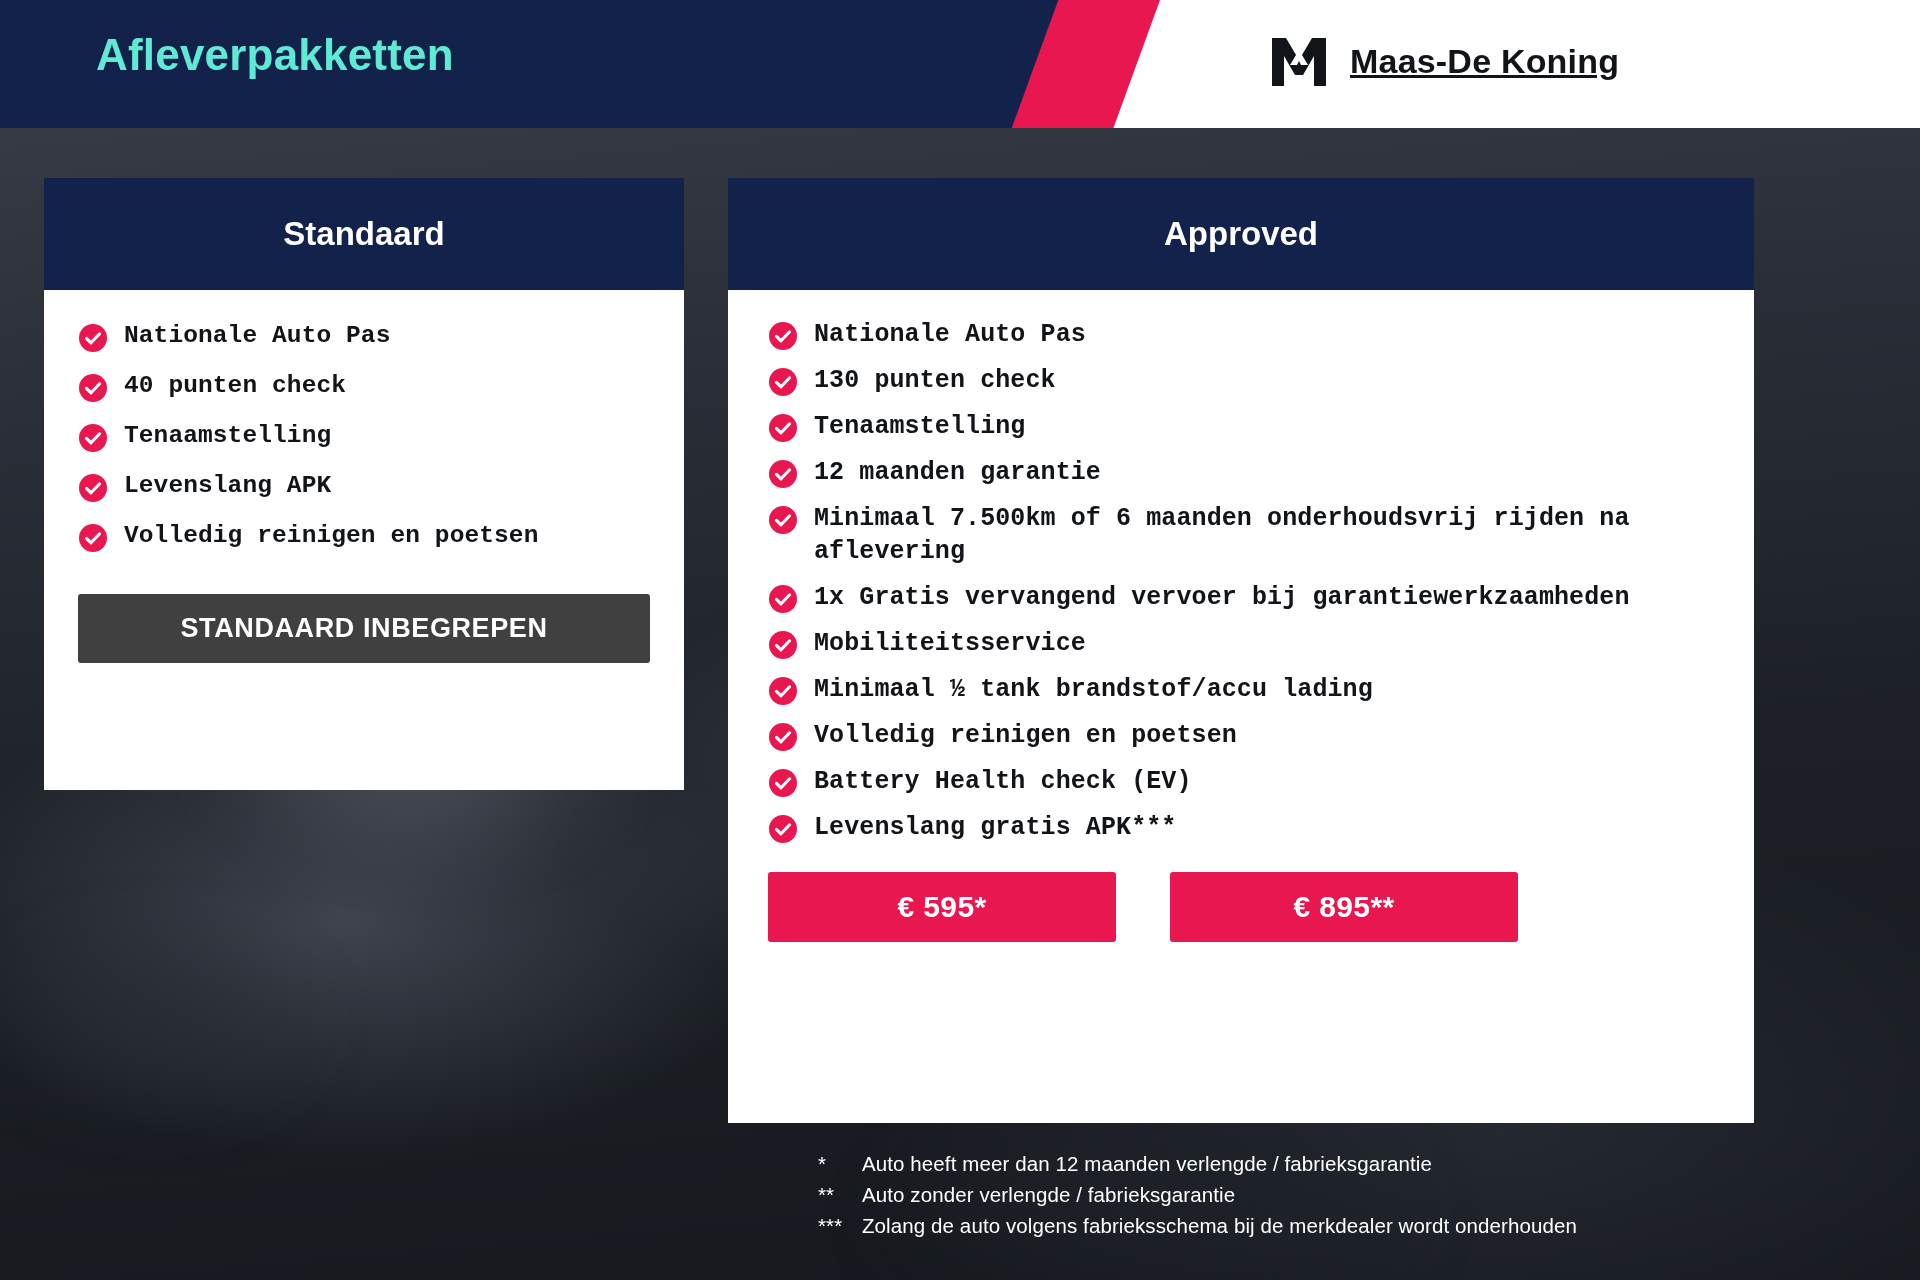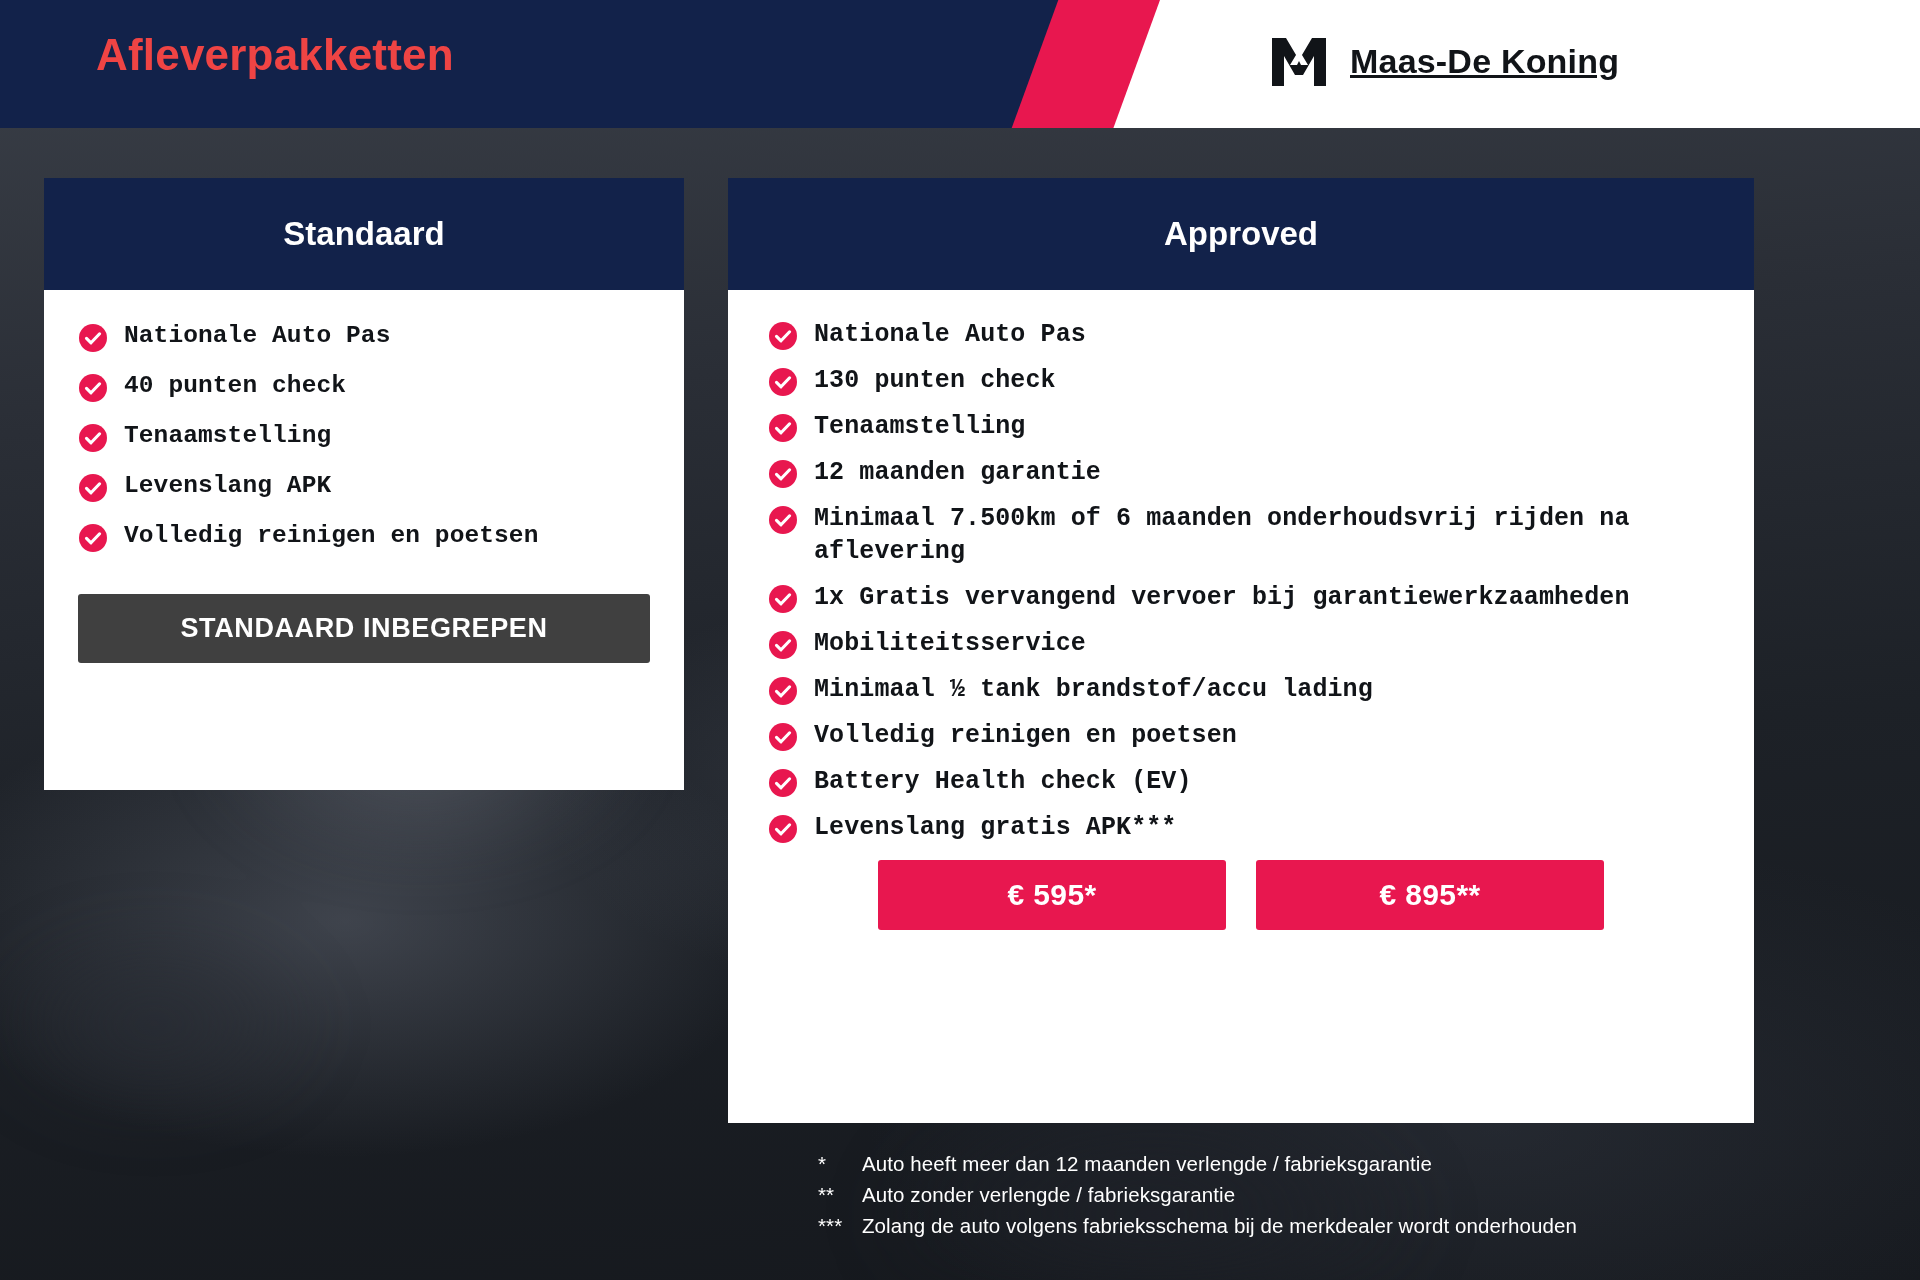--- a/index.html
+++ b/index.html
@@ -43,21 +43,21 @@
     background: #12224a;
     overflow: hidden;
     z-index: 5;
   }
   .header-title {
     position: absolute;
     left: 96px;
     top: 30px;
     font-size: 44px;
     font-weight: bold;
-    color: #ef4444;
+    color: #5eead4;
     letter-spacing: 0.2px;
   }
   
   .header-slash {
     position: absolute;
     top: 0;
     left: 1035px;
     width: 160px;
     height: 128px;
     background: #e8174f;
@@ -168,23 +168,22 @@
 
   
   #card-approved { left: 728px; top: 178px; width: 1026px; height: 945px; }
   #card-approved .card-head { height: 112px; }
   #card-approved .card-body { padding: 28px 40px 0 40px; }
   #card-approved .feature { margin-bottom: 13px; }
   #card-approved .feature-text { font-size: 25px; }
 
   .price-row {
     display: flex;
-    justify-content: center;
-    gap: 30px;
-    margin-top: 16px;
+    gap: 54px;
+    margin-top: 28px;
   }
   .price-btn {
     background: #e8174f;
     color: #ffffff;
     font-size: 30px;
     font-weight: bold;
     padding: 18px 0;
     width: 348px;
     text-align: center;
     border: none;

